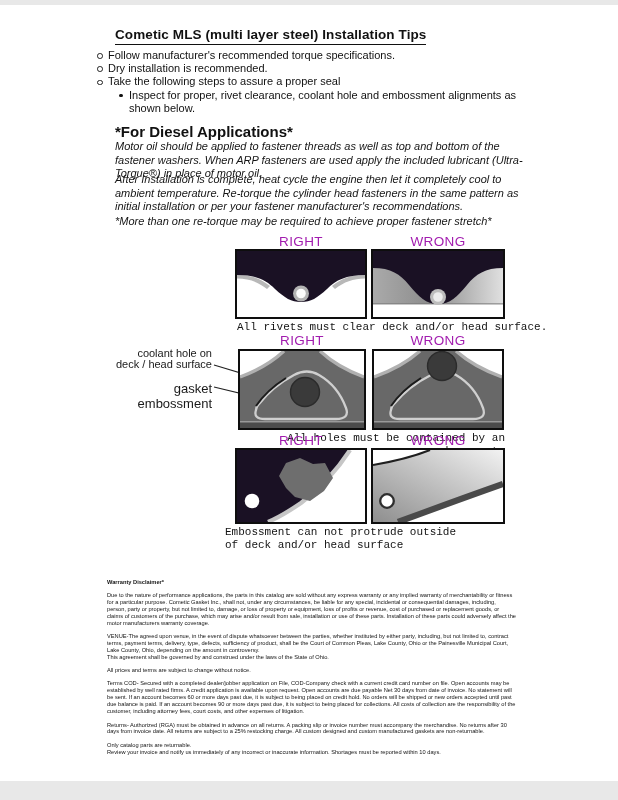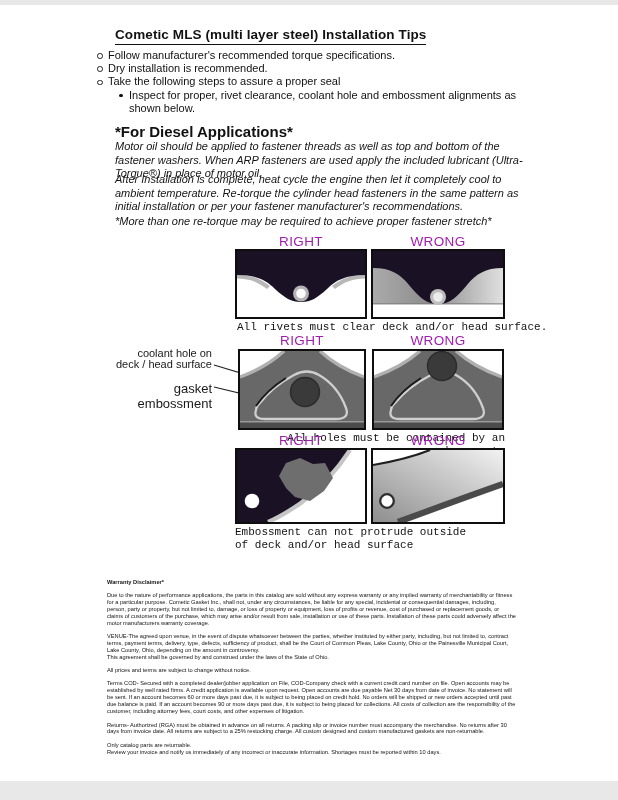--- a/index.html
+++ b/index.html
@@ -177,21 +177,21 @@
         </linearGradient>
       </defs>
       <rect x="0" y="0" width="130" height="72" fill="#ffffff"></rect>
       <path d="M0,15 Q35,9 57,0 L130,0 L130,34 Q82,51 25,72 L0,72 Z" fill="url(#bandGrad)"></path>
       <path d="M0,15 Q35,9 57,0" fill="none" stroke="#1f1f1f" stroke-width="2.2"></path>
       <path d="M25,72 Q82,51 130,34" fill="none" stroke="#4a4a4a" stroke-width="6.2"></path>
       <circle cx="14" cy="51" r="6.8" fill="#ffffff" stroke="#2e2e2e" stroke-width="2.3"></circle>
     </svg>
   </div>
 
-  <div class="abs caption" style="left:235px; top:521px; width:250px;">Embossment can not protrude outside of deck and/or head surface</div>
+  <div class="abs caption" style="left:225px; top:521px; width:250px;">Embossment can not protrude outside of deck and/or head surface</div>
 
   <div class="abs legal">
     <div class="lh">Warranty Disclaimer*</div>
     <p>Due to the nature of performance applications, the parts in this catalog are sold without any express warranty or any implied warranty of merchantability or fitness for a particular purpose.  Cometic Gasket Inc., shall not, under any circumstances, be liable for any special, incidental or consequential damages, including, person, party or property, but not limited to, damage, or loss of property or equipment, loss of profits or revenue, cost of purchased or replacement goods, or claims of customers of the purchase, which may arise and/or result from sale, installation or use of these parts.  Installation of these parts could adversely affect the motor manufacturers warranty coverage.</p>
     <p class="tight">VENUE-The agreed upon venue, in the event of dispute whatsoever between the parties, whether instituted by either party, including, but not limited to, contract terms, payment terms, delivery, type, defects, sufficiency of product, shall be the Court of Common Pleas, Lake County, Ohio or the Painesville Municipal Court, Lake County, Ohio, depending on the amount in controversy.</p>
     <p>This agreement shall be governed by and construed under the laws of the State of Ohio.</p>
     <p>All prices and terms are subject to change without notice.</p>
     <p>Terms COD- Secured with a completed dealer/jobber application on File, COD-Company check with a current credit card number on file.  Open accounts may be established by well rated firms.  A credit application is available upon request.  Open accounts are due payable Net 30 days from date of invoice.  No statement will be sent.  If an account becomes 60 or more days past due, it is subject to being placed on credit hold.  No orders will be shipped or new orders accepted until past due balance is paid.  If an account becomes 90 or more days past due, it is subject to being placed for collections.  All costs of collection are the responsibility of the customer, including attorney fees, court costs, and other expenses of litigation.</p>
     <p>Returns- Authorized (RGA) must be obtained in advance on all returns.  A packing slip or invoice number must accompany the merchandise.  No returns after 30 days from invoice date.  All returns are subject to a 25% restocking charge.  All custom designed and custom manufactured gaskets are non-returnable.</p>
     <p class="tight">Only catalog parts are returnable.</p>

